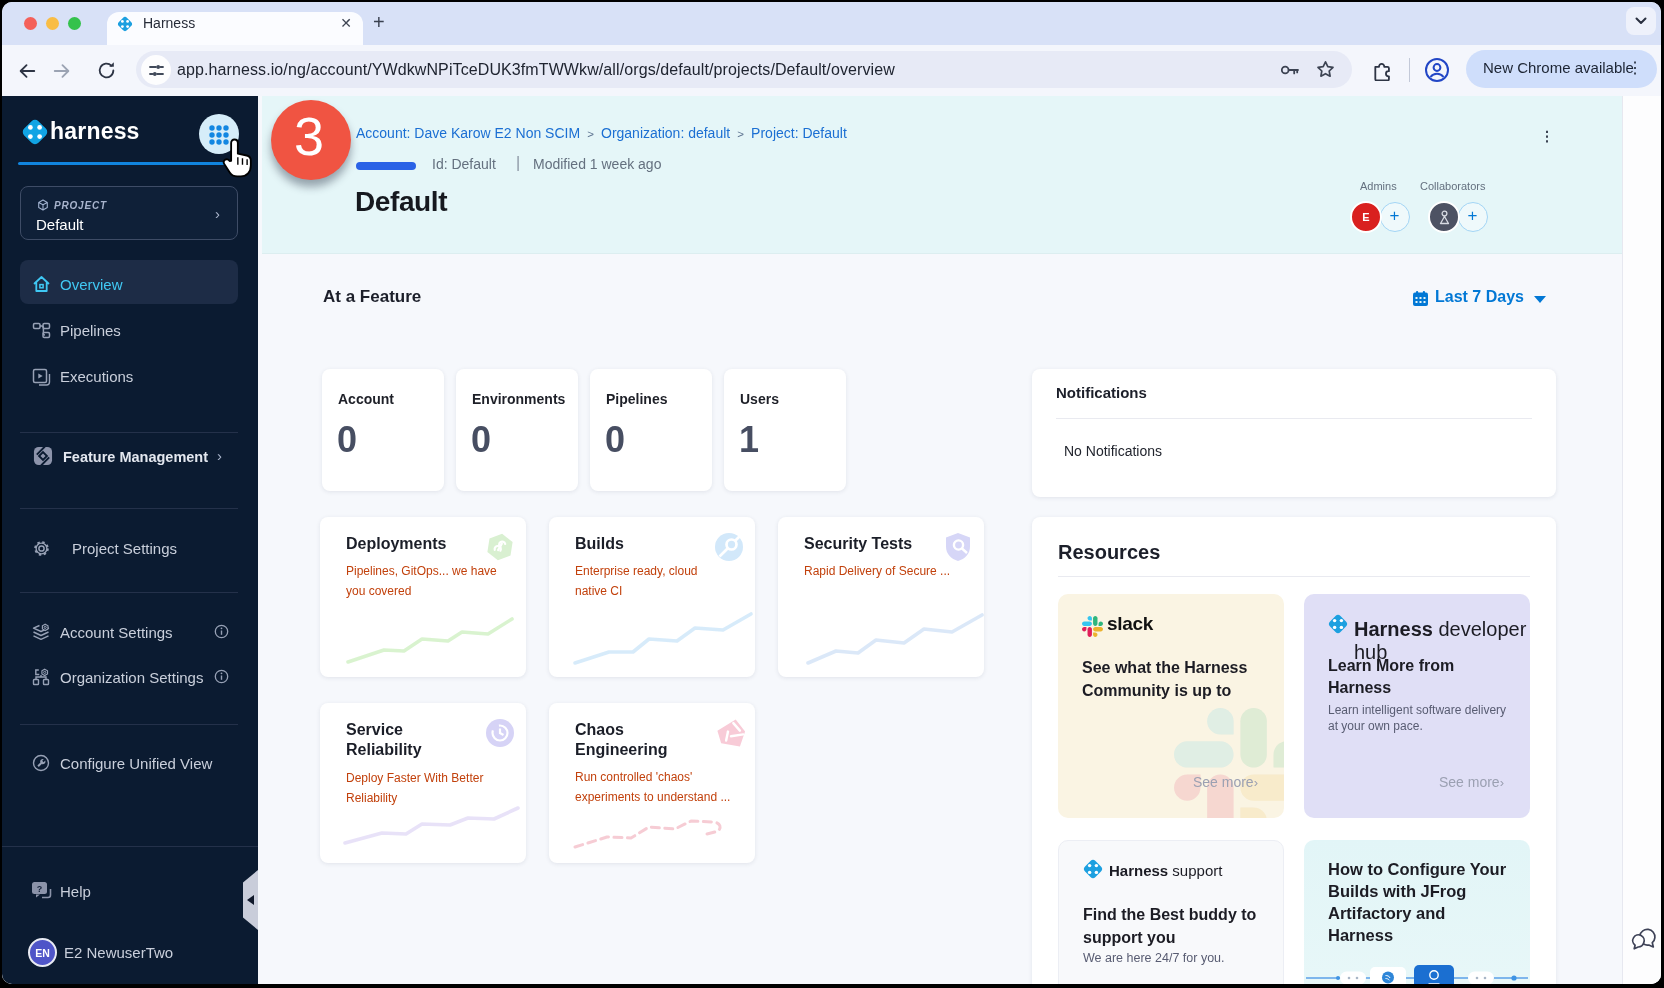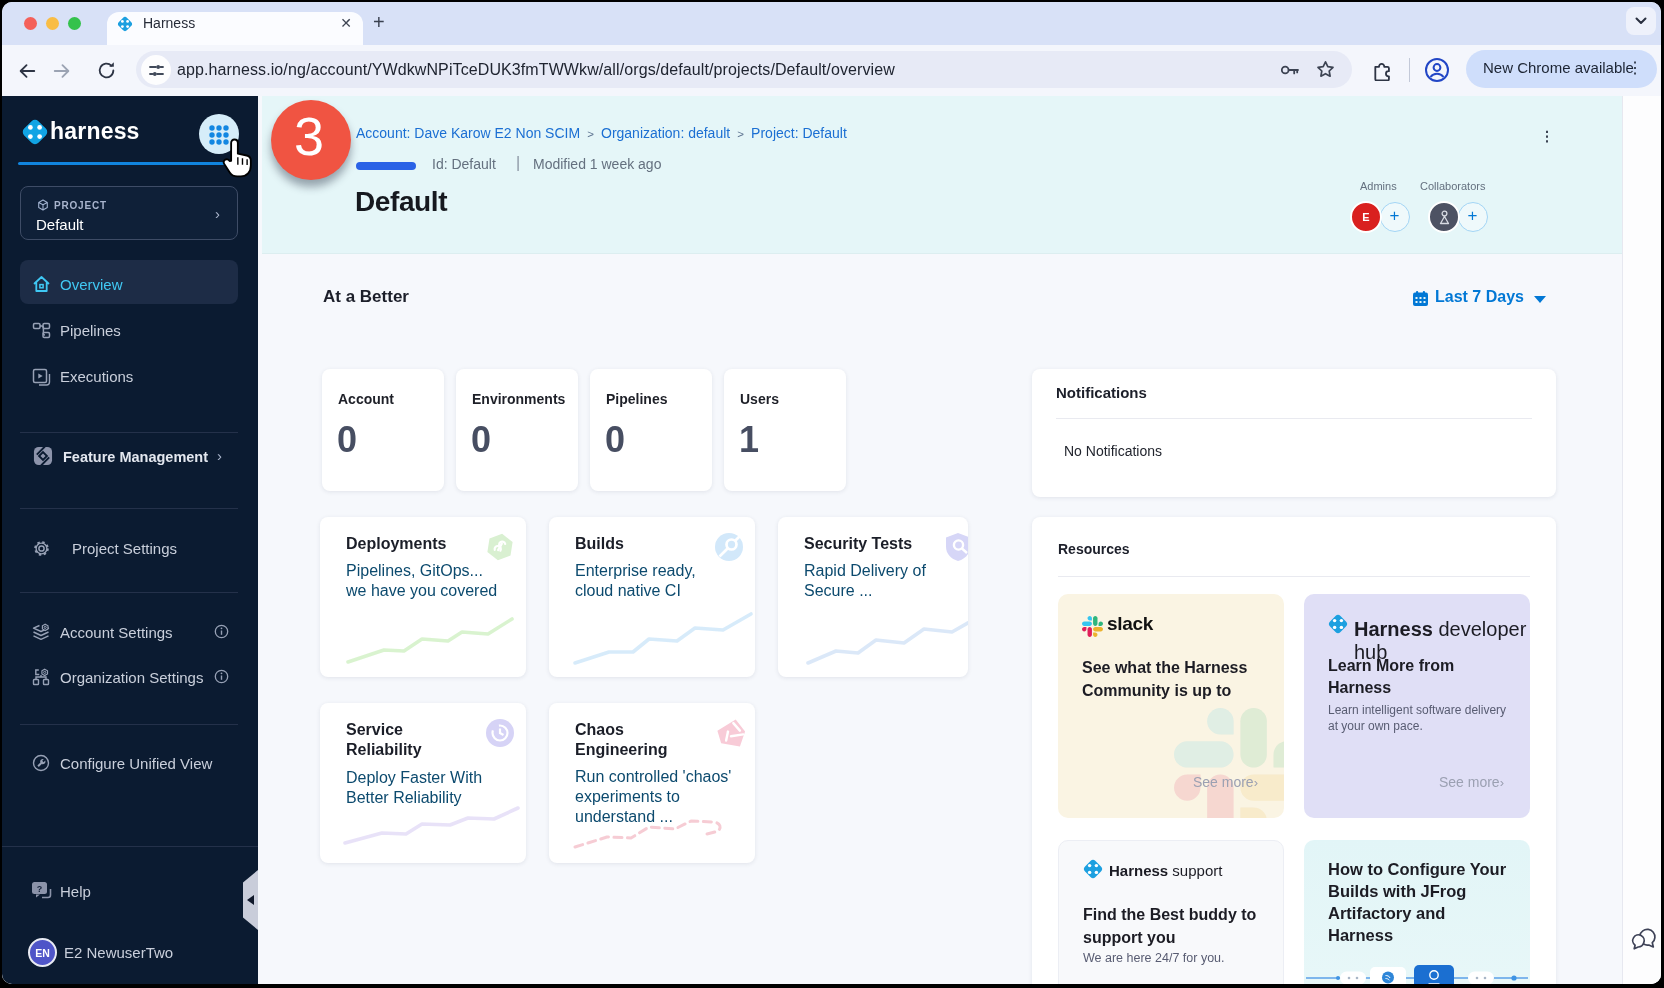--- a/index.html
+++ b/index.html
@@ -26,21 +26,21 @@
 .banner { position:absolute; left:4px; top:0; width:1360px; height:158px; background:#e5f6f8; border-bottom:1px solid #dceef0; }
 
 .side-label { color:#c9cfdb; font-size:15px; }
 .navrow { position:absolute; left:18px; width:218px; height:44px; border-radius:8px; }
 .sdivider { position:absolute; left:18px; width:218px; height:1px; background:#24314a; }
 
 .card { position:absolute; background:#fff; border-radius:8px; box-shadow:0 1px 4px rgba(40,50,80,0.10); }
 .statlabel { position:absolute; left:16px; top:22px; font-size:14px; font-weight:700; color:#1e2028; }
 .statnum { position:absolute; left:15px; top:50px; font-size:36px; font-weight:700; color:#474e62; }
 .modtitle { position:absolute; left:26px; top:17px; font-size:16px; font-weight:700; color:#1b1e28; line-height:20px;}
-.moddesc { position:absolute; left:26px; font-size:16px; color:#0c4a6e; line-height:20px; }
+.moddesc { position:absolute; left:26px; font-size:12px; color:#c2410c; line-height:20px; }
 .tile { position:absolute; width:226px; height:224px; border-radius:10px; overflow:hidden; }
 .seemore { position:absolute; right:26px; bottom:28px; font-size:14px; color:#9ba0b2; }
 </style>
 </head>
 <body>
 <div class="win">
 
   <div class="tabstrip">
     <div class="dot" style="left:22px; background:#f4605a;"></div>
     <div class="dot" style="left:44px; background:#f9bd45;"></div>
@@ -135,21 +135,21 @@
           <svg class="abs" style="left:8px;top:7px;" width="13" height="15" viewBox="0 0 13 15">
               <circle cx="6.5" cy="3.6" r="2.4" fill="none" stroke="#d7dae2" stroke-width="1.3"></circle>
               <path d="M6.5 6.5 2.5 13.5h8z" fill="none" stroke="#d7dae2" stroke-width="1.3" stroke-linejoin="round"></path>
             </svg>
         </div>
         <div class="abs" style="left:1196px;top:106px;width:30px;height:30px;border-radius:50%;border:1.5px solid #a3d5f5;background:rgba(255,255,255,0.4);">
           <div class="abs" style="left:0;top:3px;width:27px;text-align:center;font-size:17px;color:#0278d5;">+</div>
         </div>
       </div>
 
-      <div class="abs" style="left:65px;top:191px;font-size:17px;font-weight:700;color:#1c1f2a;">At a Better</div>
+      <div class="abs" style="left:65px;top:191px;font-size:17px;font-weight:700;color:#1c1f2a;">At a Feature</div>
       <svg class="abs" style="left:1154px;top:194px;" width="17" height="17" viewBox="0 0 17 17">
           <rect x="1" y="2.5" width="15" height="13.5" rx="2" fill="#0278d5"></rect>
           <rect x="4" y="1" width="2.2" height="3.5" rx="1" fill="#0278d5"></rect>
           <rect x="10.8" y="1" width="2.2" height="3.5" rx="1" fill="#0278d5"></rect>
           <g fill="#e5f6f8">
             <rect x="3.5" y="7" width="2" height="2"></rect>
             <rect x="7.5" y="7" width="2" height="2"></rect>
             <rect x="11.5" y="7" width="2" height="2"></rect>
             <rect x="3.5" y="11" width="2" height="2"></rect>
             <rect x="7.5" y="11" width="2" height="2"></rect>
@@ -204,21 +204,21 @@
               <circle cx="18.5" cy="13.5" r="5"></circle>
               <line x1="14.8" y1="17.2" x2="6.5" y2="25.5"></line>
               <line x1="22.2" y1="9.8" x2="27.5" y2="4.5"></line>
             </g>
           </svg>
         <div class="moddesc" style="top:44px;width:150px;">Enterprise ready, cloud native CI</div>
         <svg class="abs" style="left:0px;top:88px;" width="206" height="64" viewBox="0 0 206 64">
             <path d="M26 58 60 47l24 0 16-13 28 2 18-13 28 2 28-16" fill="none" stroke="#c9e4f8" stroke-width="3.6" stroke-linejoin="round" stroke-linecap="round" opacity="0.75"></path>
           </svg>
       </div>
-      <div class="card" style="left:520px;top:421px;width:190px;height:160px;overflow:hidden;">
+      <div class="card" style="left:520px;top:421px;width:206px;height:160px;overflow:hidden;">
         <div class="modtitle">Security Tests</div>
         <svg class="abs" style="left:164px;top:14px;" width="32" height="32" viewBox="0 0 32 32">
             <path d="M16 2l12 4.5v9C28 23 23 28 16 30 9 28 4 23 4 15.5v-9z" fill="#d6d6f7"></path>
             <g stroke="#fff" stroke-width="2.4" fill="none">
               <circle cx="16.5" cy="14" r="4.6"></circle>
               <line x1="20" y1="17.5" x2="25" y2="22"></line>
             </g>
           </svg>
         <div class="moddesc" style="top:44px;width:160px;">Rapid Delivery of Secure ...</div>
         <svg class="abs" style="left:0px;top:88px;" width="206" height="64" viewBox="0 0 206 64">
@@ -249,21 +249,21 @@
               <path d="M16 11.5V16l3.5 2"></path>
             </g>
           </svg>
         <div class="moddesc" style="top:65px;width:170px;">Deploy Faster With Better Reliability</div>
         <svg class="abs" style="left:0px;top:96px;" width="206" height="52" viewBox="0 0 206 52">
             <path d="M25 44 62 34l24 1 16-10 28 1 18-7 26 1 24-11" fill="none" stroke="#ded6f5" stroke-width="3.6" stroke-linejoin="round" stroke-linecap="round" opacity="0.7"></path>
           </svg>
       </div>
 
       <div class="card" style="left:774px;top:421px;width:524px;height:480px;">
-        <div class="abs" style="left:26px;top:24px;font-size:14px;font-weight:700;color:#1c1f2a;">Resources</div>
+        <div class="abs" style="left:26px;top:24px;font-size:20px;font-weight:700;color:#1c1f2a;">Resources</div>
         <div class="abs" style="left:26px;top:59px;width:472px;height:1px;background:#e9eaf0;"></div>
 
         <div class="tile" style="left:26px;top:77px;background:#faf4e3;">
           <svg class="abs" style="left:24px;top:22px;" width="21" height="21" viewBox="0 0 122.8 122.8">
               <path d="M25.8 77.6c0 7.1-5.8 12.9-12.9 12.9S0 84.7 0 77.6s5.8-12.9 12.9-12.9h12.9v12.9z" fill="#E01E5A"></path>
               <path d="M32.3 77.6c0-7.1 5.8-12.9 12.9-12.9s12.9 5.8 12.9 12.9v32.3c0 7.1-5.8 12.9-12.9 12.9s-12.9-5.8-12.9-12.9V77.6z" fill="#E01E5A"></path>
               <path d="M45.2 25.8c-7.1 0-12.9-5.8-12.9-12.9S38.1 0 45.2 0s12.9 5.8 12.9 12.9v12.9H45.2z" fill="#36C5F0"></path>
               <path d="M45.2 32.3c7.1 0 12.9 5.8 12.9 12.9s-5.8 12.9-12.9 12.9H12.9C5.8 58.1 0 52.3 0 45.2s5.8-12.9 12.9-12.9h32.3z" fill="#36C5F0"></path>
               <path d="M97 45.2c0-7.1 5.8-12.9 12.9-12.9s12.9 5.8 12.9 12.9-5.8 12.9-12.9 12.9H97V45.2z" fill="#2EB67D"></path>
               <path d="M90.5 45.2c0 7.1-5.8 12.9-12.9 12.9s-12.9-5.8-12.9-12.9V12.9C64.7 5.8 70.5 0 77.6 0s12.9 5.8 12.9 12.9v32.3z" fill="#2EB67D"></path>
@@ -387,21 +387,21 @@
             <line x1="21.3" y1="19.2" x2="21.3" y2="24.2"></line>
           </g>
         </svg>
 
       <div class="abs" style="left:16px;top:66px;width:222px;height:3px;background:#1184dd;border-radius:2px;"></div>
 
       <div class="abs" style="left:18px;top:90px;width:218px;height:54px;border:1px solid #3e4c66;border-radius:8px;background:#0f2038;">
         <svg class="abs" style="left:16px;top:12px;" width="12" height="12" viewBox="0 0 12 12">
             <path d="M6 1l4.3 2.4v5.2L6 11 1.7 8.6V3.4z M1.7 3.4 6 5.8l4.3-2.4 M6 5.8V11" fill="none" stroke="#9fb0ce" stroke-width="1.1" stroke-linejoin="round"></path>
           </svg>
-        <div class="abs" style="left:33px;top:13px;font-size:10px;font-weight:700;color:#a8b4cd;letter-spacing:0.8px;">PROJECT</div>
+        <div class="abs" style="left:33px;top:13px;font-size:10px;font-weight:700;color:#a8b4cd;letter-spacing:0.8px;font-style:italic;">PROJECT</div>
         <div class="abs" style="left:15px;top:29px;font-size:15px;color:#fff;">Default</div>
         <div class="abs" style="left:194px;top:18px;font-size:15px;color:#aab5cc;">›</div>
       </div>
 
       <div class="navrow" style="top:164px;background:#1d2c46;"></div>
       <svg class="abs" style="left:30px;top:179px;" width="19" height="19" viewBox="0 0 19 19">
           <path d="M2.5 8.5 9.5 2l7 6.5M4.3 7.2v8.8h10.4V7.2" fill="none" stroke="#3fc8f4" stroke-width="1.8" stroke-linejoin="round" stroke-linecap="round"></path>
           <rect x="7.9" y="9.6" width="3.2" height="3.2" fill="none" stroke="#3fc8f4" stroke-width="1.5"></rect>
         </svg>
       <div class="abs side-label" style="left:58px;top:180px;color:#41c8f3;font-weight:500;">Overview</div>

